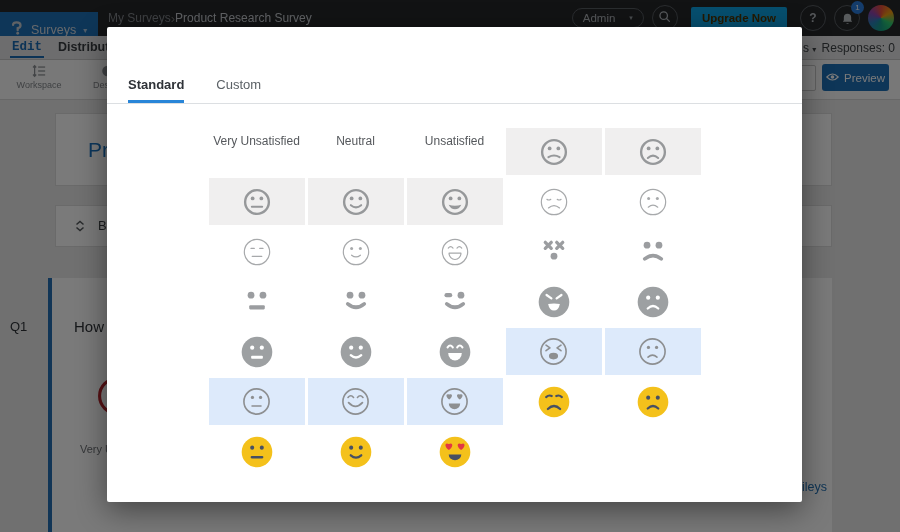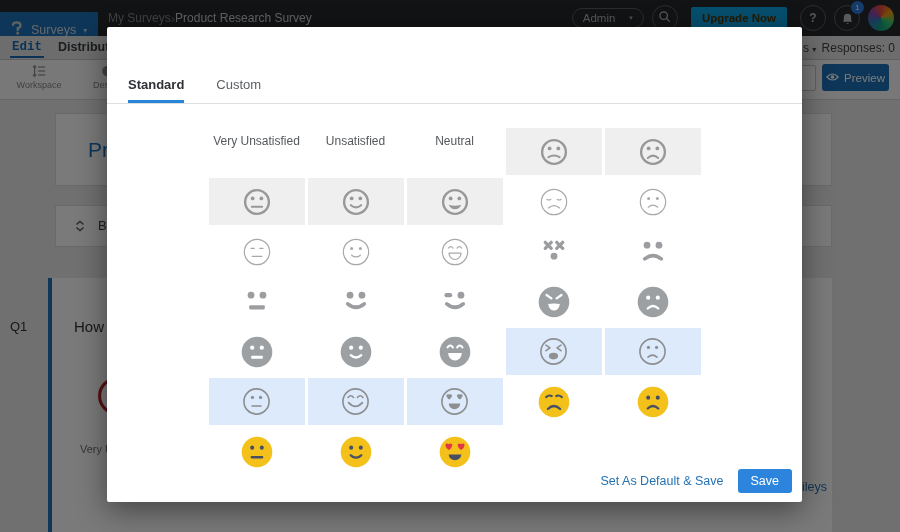--- a/index.html
+++ b/index.html
@@ -210,22 +210,22 @@
 
 <div id="overlay"></div>
 
 <div id="modal">
   <div id="modal-tabs">
     <span class="mtab active">Standard</span>
     <span class="mtab">Custom</span>
   </div>
   <div id="smiley-grid">
       <div class="col-h">Very Unsatisfied</div>
+      <div class="col-h">Neutral</div>
       <div class="col-h">Unsatisfied</div>
-      <div class="col-h">Neutral</div>
       <div class="cell shaded">
         <svg width="38" height="38" viewBox="0 0 48 48">
           <circle cx="24" cy="24" r="15" fill="none" stroke="#96989a" stroke-width="3"></circle>
           <circle cx="18.5" cy="19.5" r="2.4" fill="#96989a"></circle>
           <circle cx="29.5" cy="19.5" r="2.4" fill="#96989a"></circle>
           <path d="M17 30.5 Q24 26.5 31 30.5" stroke="#96989a" stroke-width="2.6" fill="none" stroke-linecap="round" stroke-linejoin="round"></path>
         </svg>
       </div>
       <div class="cell shaded">
         <svg width="38" height="38" viewBox="0 0 48 48">
@@ -450,17 +450,13 @@
       </div>
       <div class="cell">
         <svg width="42" height="42" viewBox="0 0 48 48">
           <circle cx="24" cy="24" r="17.5" fill="#f4c11b"></circle>
           <path d="M0 3.2C-3.8 0.6 -3.4 -3.4 0 -1.6C3.4 -3.4 3.8 0.6 0 3.2Z" transform="translate(17 17.2) scale(1.45)" fill="#e23744"></path>
           <path d="M0 3.2C-3.8 0.6 -3.4 -3.4 0 -1.6C3.4 -3.4 3.8 0.6 0 3.2Z" transform="translate(31 17.2) scale(1.45)" fill="#e23744"></path>
           <path d="M16.8 26.8 A7.2 6.6 0 0 0 31.2 26.8 Z" fill="#475063"></path>
         </svg>
       </div>
     </div>
-  <div id="modal-footer">
-    <span id="set-default-link">Set As Default &amp; Save</span>
-    <span id="save-btn">Save</span>
-  </div>
 </div>
 
 </body></html>

